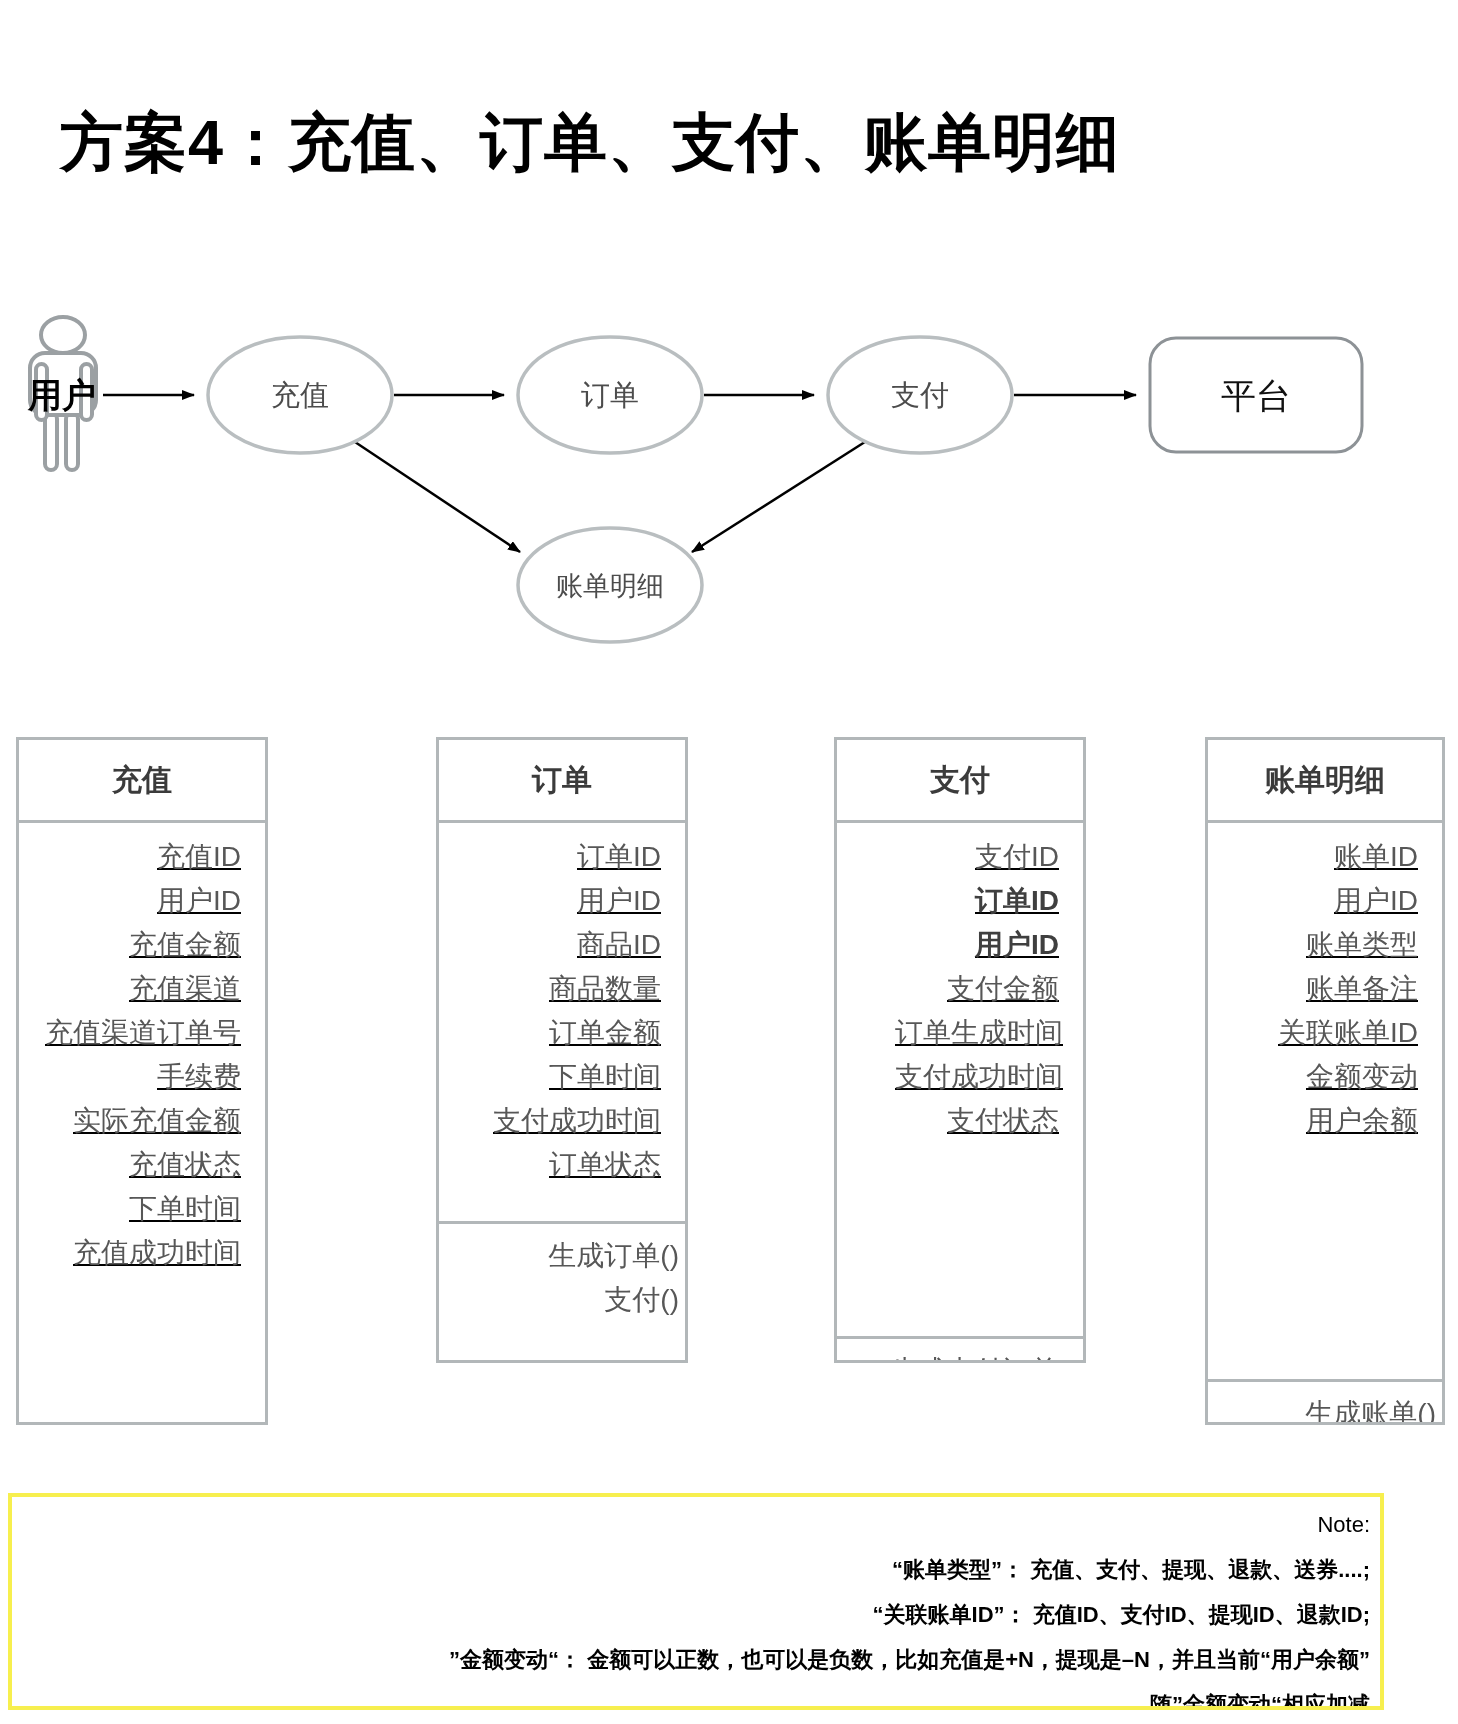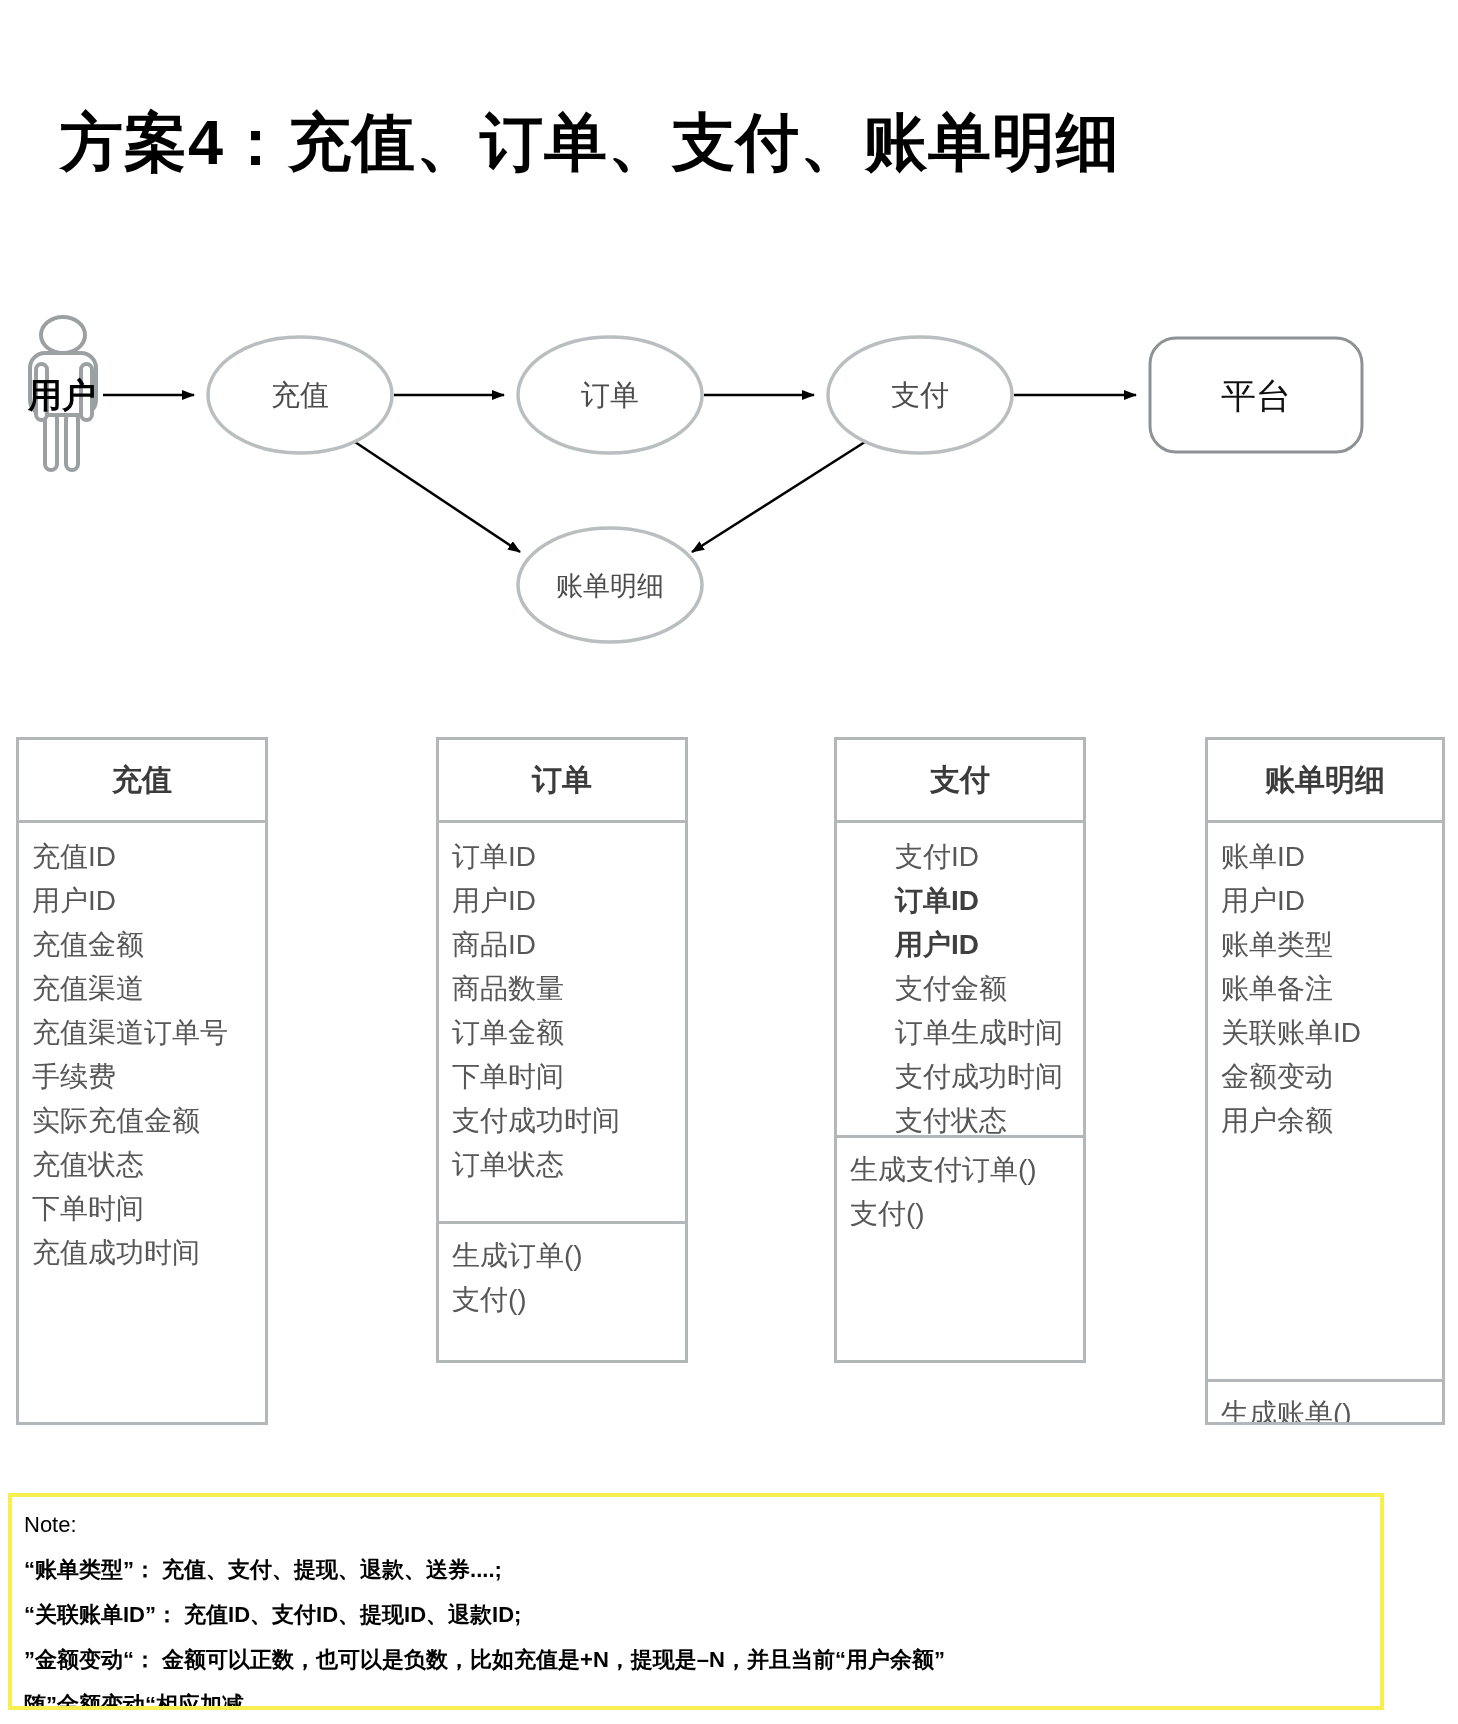--- a/index.html
+++ b/index.html
@@ -1,18 +1,19 @@
 <!DOCTYPE html>
 <html><head>
 <meta charset="utf-8">
 <style>
   html,body{margin:0;padding:0;background:#fff;}
   .canvas{
     position:relative;width:1458px;height:1724px;background:#ffffff;overflow:hidden;
     font-family:"Liberation Sans","DejaVu Sans",sans-serif;
+    text-align:right;
   }
   .page-title{
     position:absolute;left:60px;top:100px;
     font-size:63px;font-weight:600;color:#000;letter-spacing:1px;white-space:nowrap;
   }
   .flow-svg{position:absolute;left:0;top:0;}
 
   
   .class-box{
     position:absolute;box-sizing:border-box;background:#fff;
@@ -20,24 +21,24 @@
   }
   .box-1{left:16px;top:737px;width:252px;height:688px;}
   .box-2{left:436px;top:737px;width:252px;height:626px;}
   .box-3{left:834px;top:737px;width:252px;height:626px;}
   .box-4{left:1205px;top:737px;width:240px;height:688px;}
   .class-header{
     box-sizing:border-box;height:83px;border-bottom:3px solid #b2b7b9;
     display:flex;align-items:center;justify-content:center;
     font-size:30px;font-weight:700;color:#3b3b3b;
   }
-  .class-fields{box-sizing:border-box;padding:12px 17px 0 13px;overflow:hidden;}
+  .class-fields{box-sizing:border-box;padding:12px 24px 0 13px;overflow:hidden;text-decoration:underline;}
   .fields-1{height:462px;}
   .fields-2{height:398px;}
-  .fields-3{height:312px;margin-left:45px;}
+  .fields-3{height:513px;margin-left:45px;}
   .fields-4{height:556px;}
   .class-methods{
     box-sizing:border-box;flex:1;border-top:3px solid #b2b7b9;
     padding:10px 6px 0 13px;overflow:hidden;
   }
   .field-row,.method-row{
     height:44px;line-height:44px;font-size:28px;color:#575757;white-space:nowrap;
   }
   .bold{font-weight:700;color:#3f3f3f;}
 

